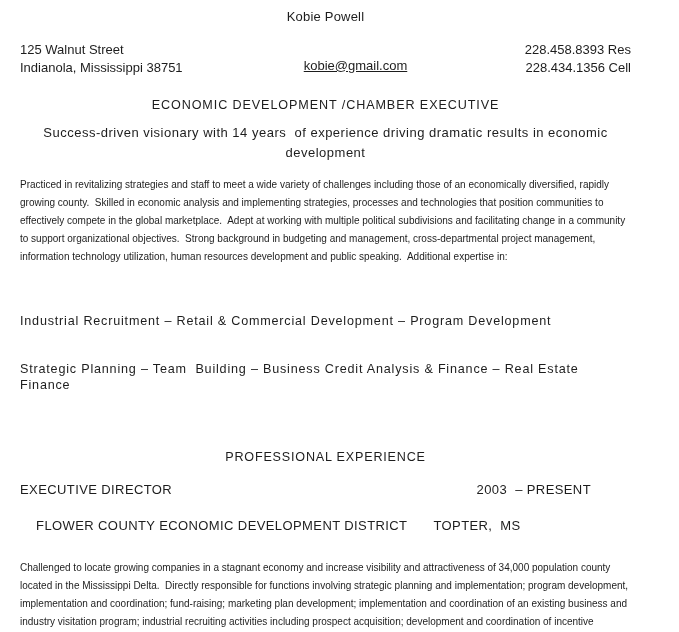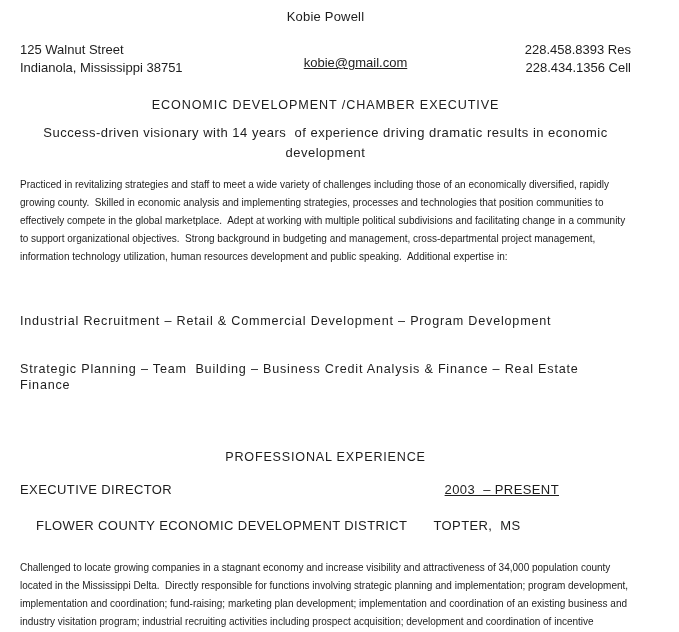--- a/index.html
+++ b/index.html
@@ -15,21 +15,21 @@
     padding: 9px 24px 0 20px;
     background: #ffffff;
   }
   .name {
     text-align: center;
     font-size: 13px;
     letter-spacing: 0.2px;
   }
   .contact-row {
     display: flex;
-    align-items: flex-start;
+    align-items: center;
     margin-top: 17px;
     font-size: 13px;
     line-height: 18px;
   }
   .addr { width: 210px; }
   .email-wrap { flex: 1; text-align: center; padding-top: 13px; }
   .email { color: inherit; text-decoration: underline; cursor: pointer; }
   .phones { width: 150px; text-align: right; }
   .headline {
     text-align: center;
@@ -69,21 +69,21 @@
   }
   .job-header {
     display: flex;
     justify-content: space-between;
     margin-top: 17px;
     font-size: 13px;
     letter-spacing: 0.4px;
     line-height: 18px;
     white-space: pre-wrap;
   }
-  .job-dates { margin-right: 72px; text-decoration: underline; }
+  .job-dates { margin-right: 40px; }
   .job-employer-row {
     font-size: 13px;
     letter-spacing: 0.4px;
     line-height: 18px;
     white-space: pre-wrap;
   }
   .job-location { margin-left: 26px; }
   .job-para { margin-top: 6px; }
 </style>
 </head>

